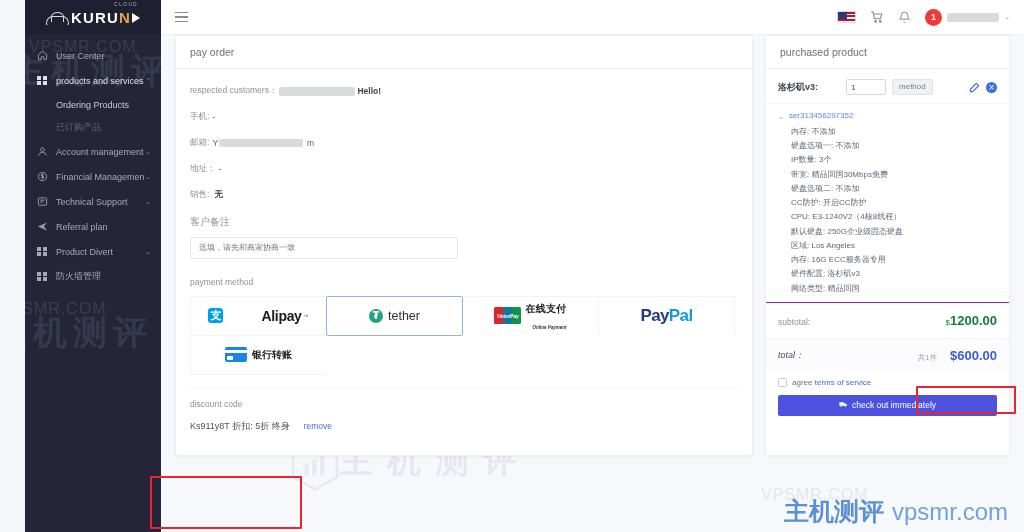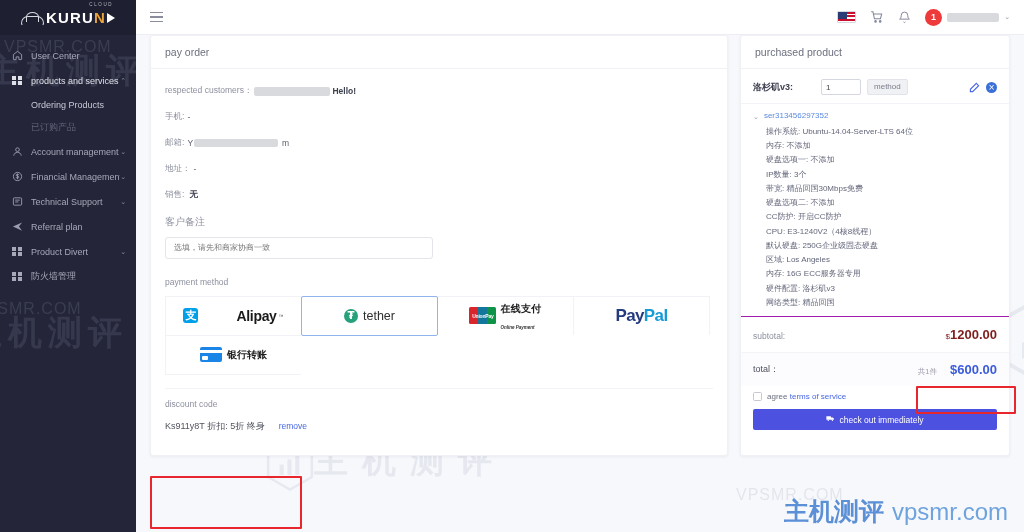--- a/index.html
+++ b/index.html
@@ -11,20 +11,21 @@
   }
   .app { position: relative; width: 1024px; height: 532px; display: flex; }
 
   
   .sidebar {
     width: 136px; height: 532px;
     background: #242539;
     flex: 0 0 136px;
     position: relative;
     overflow: hidden;
+    margin-left: 25px;
   }
   .logo-area {
     height: 35px;
     background: #1e1f30;
     display: flex; align-items: center; justify-content: center;
     position: relative;
   }
   .logo-wrap { display: flex; align-items: center; gap: 3px; position: relative; }
   .logo-cloud {
     width: 22px; height: 13px; position: relative;
@@ -187,21 +188,21 @@
 
   .tether { display: flex; align-items: center; gap: 5px; }
   .tether-mark {
     width: 14px; height: 14px; border-radius: 50%; background: #26a17b;
     color: #fff; font-size: 10px; font-weight: bold;
     display: flex; align-items: center; justify-content: center;
     font-family: "DejaVu Sans", sans-serif;
   }
   .tether-word { font-size: 12.5px; color: #2f2f2f; }
 
-  .unionpay { display: flex; align-items: center; gap: 4px; }
+  .unionpay { display: flex; align-items: center; gap: 4px; text-align: right; }
   .up-mark {
     width: 27px; height: 17px; border-radius: 1.5px; overflow: hidden;
     display: flex; position: relative;
   }
   .up-mark i { flex: 1; height: 100%; display: block; }
   .up-mark i:nth-child(1) { background: #d8262c; }
   .up-mark i:nth-child(2) { background: #13779c; }
   .up-mark i:nth-child(3) { background: #0e9348; }
   .up-mark span {
     position: absolute; inset: 0; color: #fff; font-size: 5px;
@@ -272,27 +273,27 @@
   .spec-id-row { display: flex; align-items: flex-start; gap: 5px; }
   .spec-caret { font-size: 7px; color: #9aa0b2; cursor: pointer; line-height: 12px; }
   .spec-id { font-size: 8px; color: #5b8ae0; cursor: pointer; text-decoration: none; }
   .spec-list { margin-left: 13px; margin-top: 2px; }
   .spec-item { font-size: 8px; color: #63667a; line-height: 1.78; white-space: nowrap; }
   .sub-row {
     display: flex; align-items: baseline; padding: 10px 12px 10px;
     border-top: 1px solid #a21caf;
   }
   .sub-label { font-size: 8.5px; color: #8d909e; }
-  .sub-amt { margin-left: auto; font-size: 13px; font-weight: bold; color: #7f1d1d; }
+  .sub-amt { margin-left: auto; font-size: 13px; font-weight: bold; color: #15803d; }
   .sub-amt .cur { font-size: 8px; font-weight: normal; }
   .total-row {
     display: flex; align-items: center; padding: 9px 12px 9px;
     background: #fcfcfe; border-top: 1px solid #f3f4f8;
   }
-  .total-label { font-size: 9px; color: #4c4f5d; }
+  .total-label { font-size: 9px; color: #4c4f5d; font-style: italic; }
   .total-right { margin-left: auto; display: flex; align-items: baseline; gap: 13px; }
   .total-count { font-size: 7.5px; color: #9a9dab; }
   .total-amt { font-size: 13px; font-weight: bold; color: #3b5bdb; }
   .agree-row { display: flex; align-items: center; gap: 5px; padding: 6px 12px 0; }
   .cbox { width: 9px; height: 9px; border: 1px solid #c6c9d3; border-radius: 1.5px; background: #fff; cursor: pointer; }
   .agree-text { font-size: 8px; color: #6c6f7e; }
   .agree-text .tos { color: #4666e5; cursor: pointer; }
   .checkout {
     margin: 8px 12px 12px; height: 21px; width: calc(100% - 24px);
     background: #4d51e0; color: #fff; border: none; border-radius: 2px;
@@ -574,21 +575,20 @@
             <span class="del-ico">×</span>
           </span>
         </div>
 
         <div class="spec-wrap">
           <div class="spec-id-row">
             <span class="spec-caret">⌄</span>
             <a class="spec-id">ser313456297352</a>
           </div>
           <div class="spec-list">
-            <div class="spec-item">操作系统: Ubuntu-14.04-Server-LTS 64位</div>
             <div class="spec-item">内存: 不添加</div>
             <div class="spec-item">硬盘选项一: 不添加</div>
             <div class="spec-item">IP数量: 3个</div>
             <div class="spec-item">带宽: 精品回国30Mbps免费</div>
             <div class="spec-item">硬盘选项二: 不添加</div>
             <div class="spec-item">CC防护: 开启CC防护</div>
             <div class="spec-item">CPU: E3-1240V2（4核8线程）</div>
             <div class="spec-item">默认硬盘: 250G企业级固态硬盘</div>
             <div class="spec-item">区域: Los Angeles</div>
             <div class="spec-item">内存: 16G ECC服务器专用</div>

